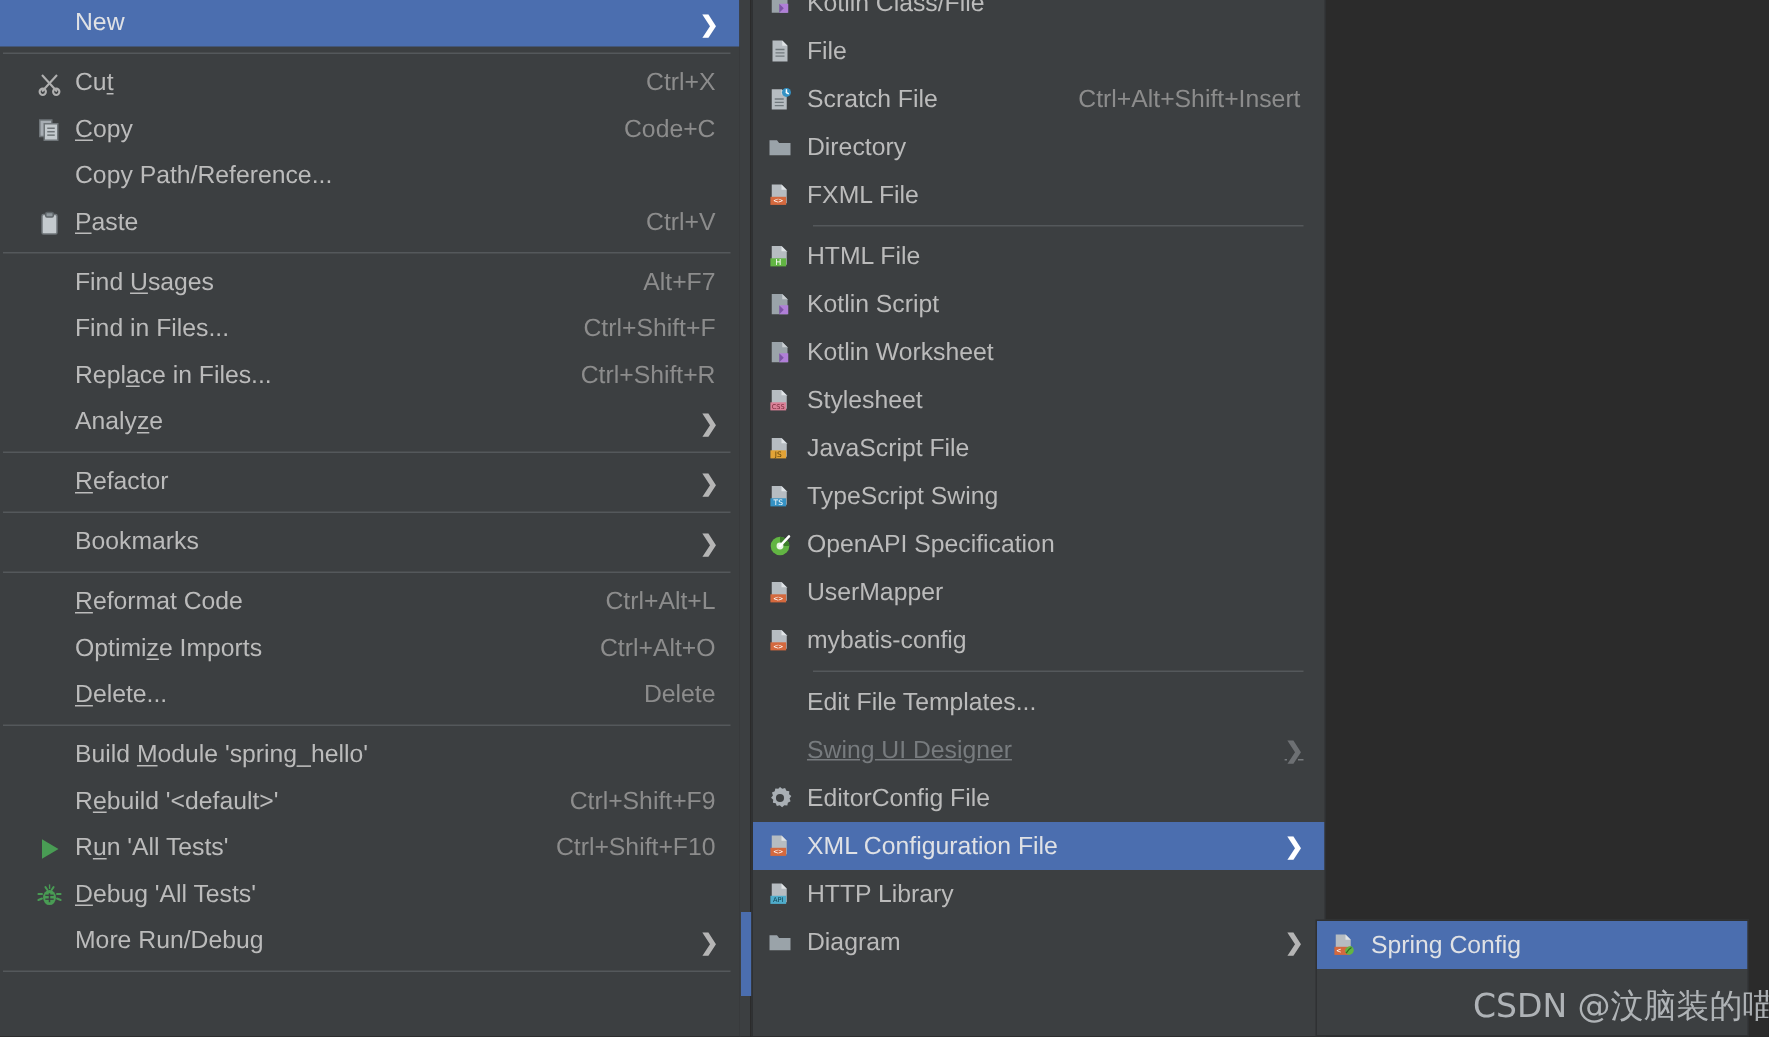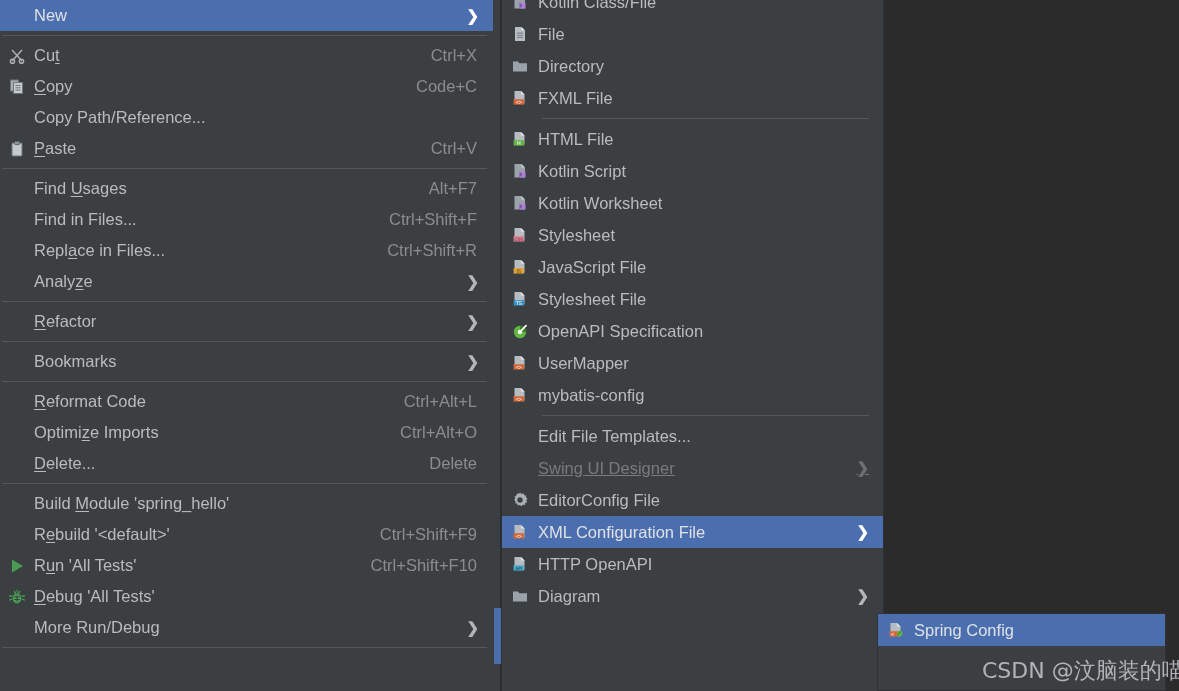--- a/index.html
+++ b/index.html
@@ -69,21 +69,21 @@
 
   
   .mn { text-decoration: underline; text-underline-offset: 2px; }
 
   
   #panel-main {
     left: 0; top: 0;
     width: 494px; height: 691px;
     border-right: 1px solid #2f3133;
   }
-  #panel-main .menu-row { padding-left: 0; }
+  #panel-main .menu-row { padding-left: 16px; }
 
   
   #main-scroll-track {
     position: absolute;
     left: 493px; top: 0;
     width: 7px; height: 691px;
     background: #3c3f41;
   }
   #main-scroll-thumb {
     position: absolute;
@@ -336,20 +336,41 @@
             <line x1="6" y1="8" x2="12" y2="8"></line>
             <line x1="6" y1="10.2" x2="12" y2="10.2"></line>
             <line x1="6" y1="12.4" x2="12" y2="12.4"></line>
           </g>
         </svg>
       </div>
       <span class="lbl">File</span>
       <span class="spacer"></span>
     </div>
 
+    <div class="menu-row">
+      <div class="icon-cell indent-left">
+        <svg class="ic" width="18" height="18" viewBox="0 0 18 18">
+          <path d="M3.5 2.5 h6.5 l3.5 3.5 v10 h-10 z" fill="#b6bcc1"></path>
+          <path d="M10 2.5 l3.5 3.5 h-3.5 z" fill="#dfe3e6"></path>
+          <g stroke="#70787d" stroke-width="0.9">
+            <line x1="5.5" y1="9" x2="11.5" y2="9"></line>
+            <line x1="5.5" y1="11.2" x2="11.5" y2="11.2"></line>
+            <line x1="5.5" y1="13.4" x2="11.5" y2="13.4"></line>
+          </g>
+          <circle cx="13.3" cy="4.6" r="3" fill="#3592C4"></circle>
+          <g stroke="#ffffff" stroke-width="1" stroke-linecap="round">
+            <line x1="13.3" y1="2.9" x2="13.3" y2="4.7"></line>
+            <line x1="13.3" y1="4.7" x2="14.5" y2="5.4"></line>
+          </g>
+        </svg>
+      </div>
+      <span class="lbl">Scratch File</span>
+      <span class="spacer"></span>
+      <span class="accel">Ctrl+Alt+Shift+Insert</span>
+    </div>
 
     <div class="menu-row">
       <div class="icon-cell indent-left">
         <svg class="ic" width="18" height="18" viewBox="0 0 18 18">
           <path d="M2 4.5 h5 l1.4 1.8 h7.6 v8.2 h-14 z" fill="#9aa3a9"></path>
         </svg>
       </div>
       <span class="lbl">Directory</span>
       <span class="spacer"></span>
     </div>
@@ -436,21 +457,21 @@
 
     <div class="menu-row">
       <div class="icon-cell indent-left">
         <svg class="ic" width="18" height="18" viewBox="0 0 18 18">
           <path d="M3.5 2 h6.5 l3.5 3.5 v9 h-10 z" fill="#b6bcc1"></path>
           <path d="M10 2 l3.5 3.5 h-3.5 z" fill="#dfe3e6"></path>
           <rect x="2.6" y="10.2" width="10.5" height="5.4" fill="#3592C4"></rect>
           <text x="7.85" y="14.6" font-size="5" fill="#ffffff" text-anchor="middle" font-family="DejaVu Sans, sans-serif">TS</text>
         </svg>
       </div>
-      <span class="lbl">Stylesheet File</span>
+      <span class="lbl">TypeScript Swing</span>
       <span class="spacer"></span>
     </div>
 
 
     <div class="menu-row">
       <div class="icon-cell indent-left">
         <svg class="ic" width="18" height="18" viewBox="0 0 18 18">
           <circle cx="9" cy="10" r="6.2" fill="#62B543"></circle>
           <path d="M9 3.8 a6.2 6.2 0 0 1 6.2 6.2 h-6.2 z" fill="#3E7E2B"></path>
           <circle cx="9" cy="10" r="2.3" fill="#e8f3e4"></circle>
@@ -530,21 +551,21 @@
 
     <div class="menu-row">
       <div class="icon-cell indent-left">
         <svg class="ic" width="18" height="18" viewBox="0 0 18 18">
           <path d="M3.5 2 h6.5 l3.5 3.5 v9 h-10 z" fill="#b6bcc1"></path>
           <path d="M10 2 l3.5 3.5 h-3.5 z" fill="#dfe3e6"></path>
           <rect x="2.6" y="10.2" width="10.5" height="5.4" fill="#4FACCB"></rect>
           <text x="7.85" y="14.5" font-size="4.4" fill="#10404f" text-anchor="middle" font-family="DejaVu Sans, sans-serif">API</text>
         </svg>
       </div>
-      <span class="lbl">HTTP OpenAPI</span>
+      <span class="lbl">HTTP Library</span>
       <span class="spacer"></span>
     </div>
 
     <div class="menu-row">
       <div class="icon-cell indent-left">
         <svg class="ic" width="18" height="18" viewBox="0 0 18 18">
           <path d="M2 4.5 h5 l1.4 1.8 h7.6 v8.2 h-14 z" fill="#9aa3a9"></path>
         </svg>
       </div>
       <span class="lbl">Diagram</span>

